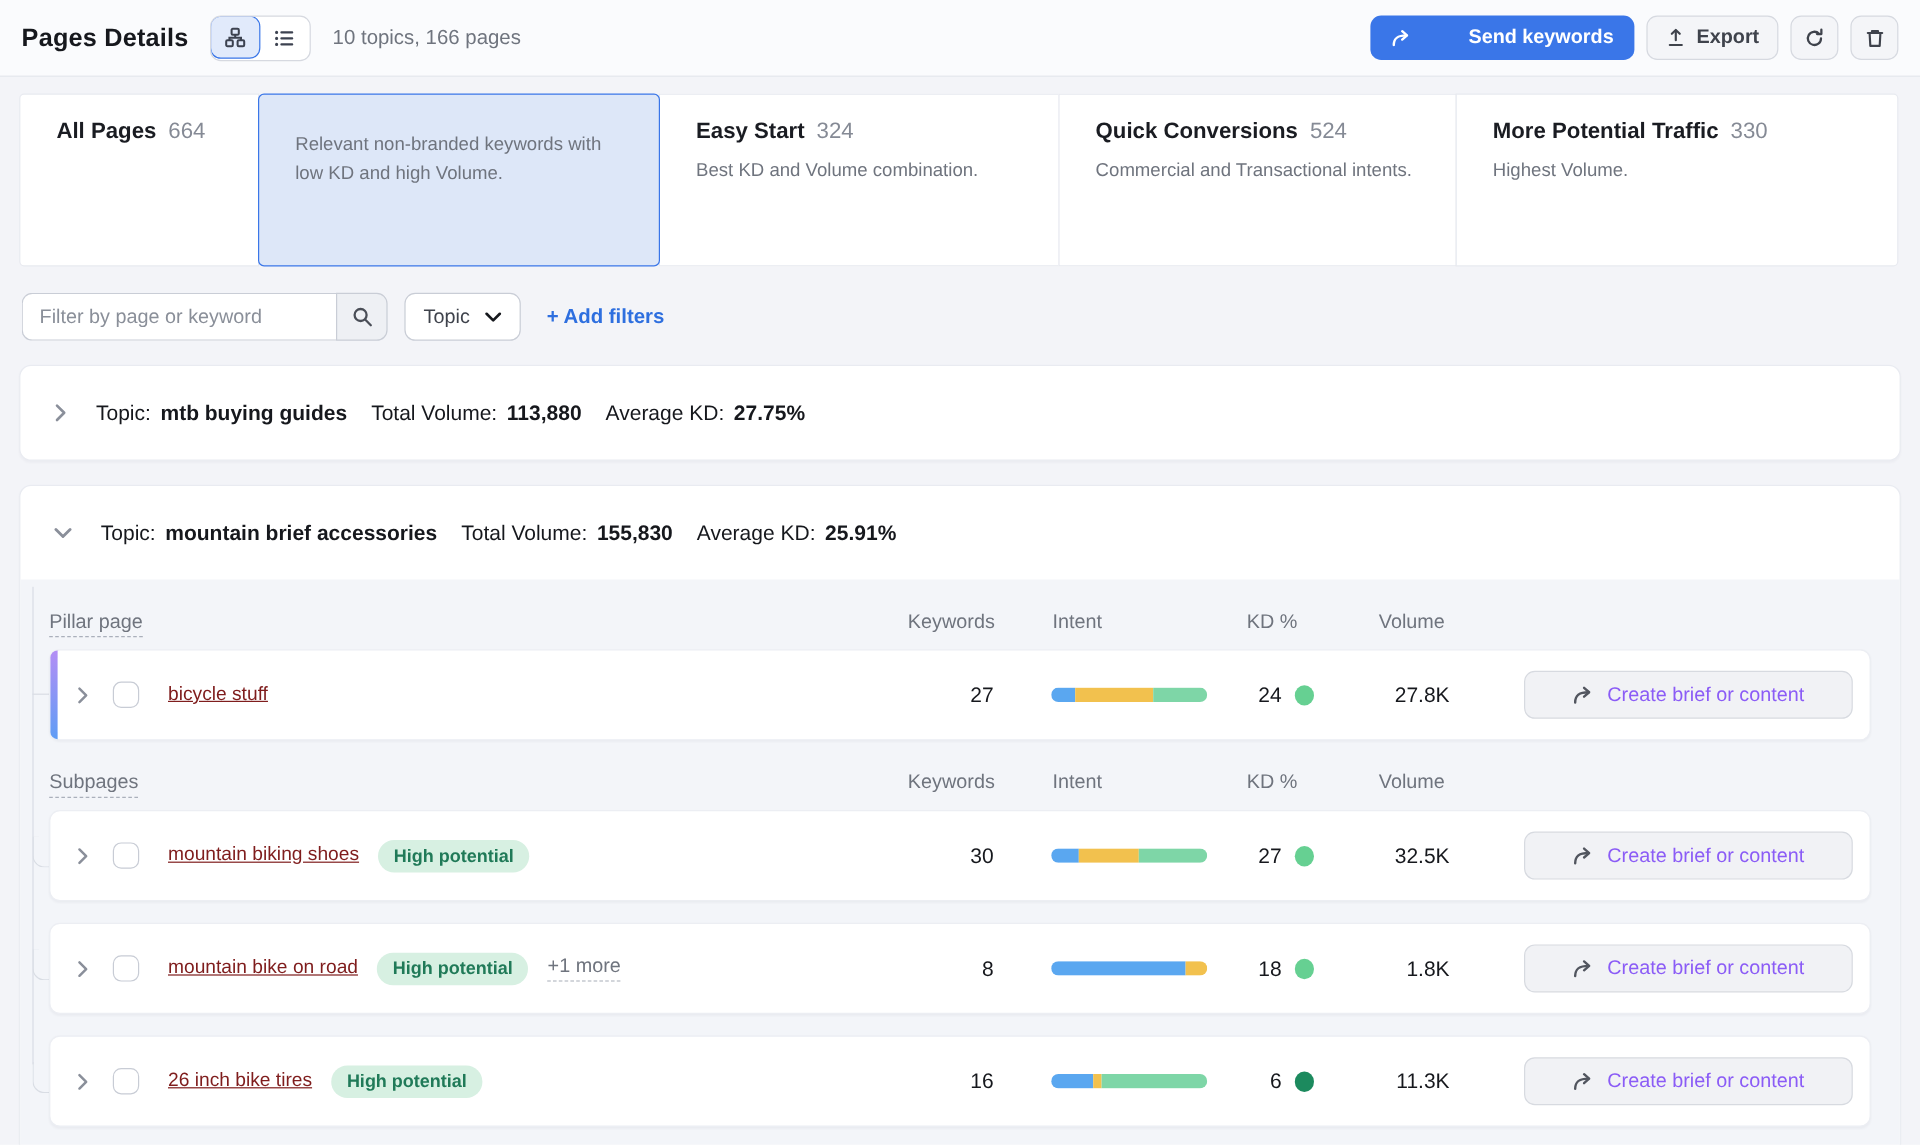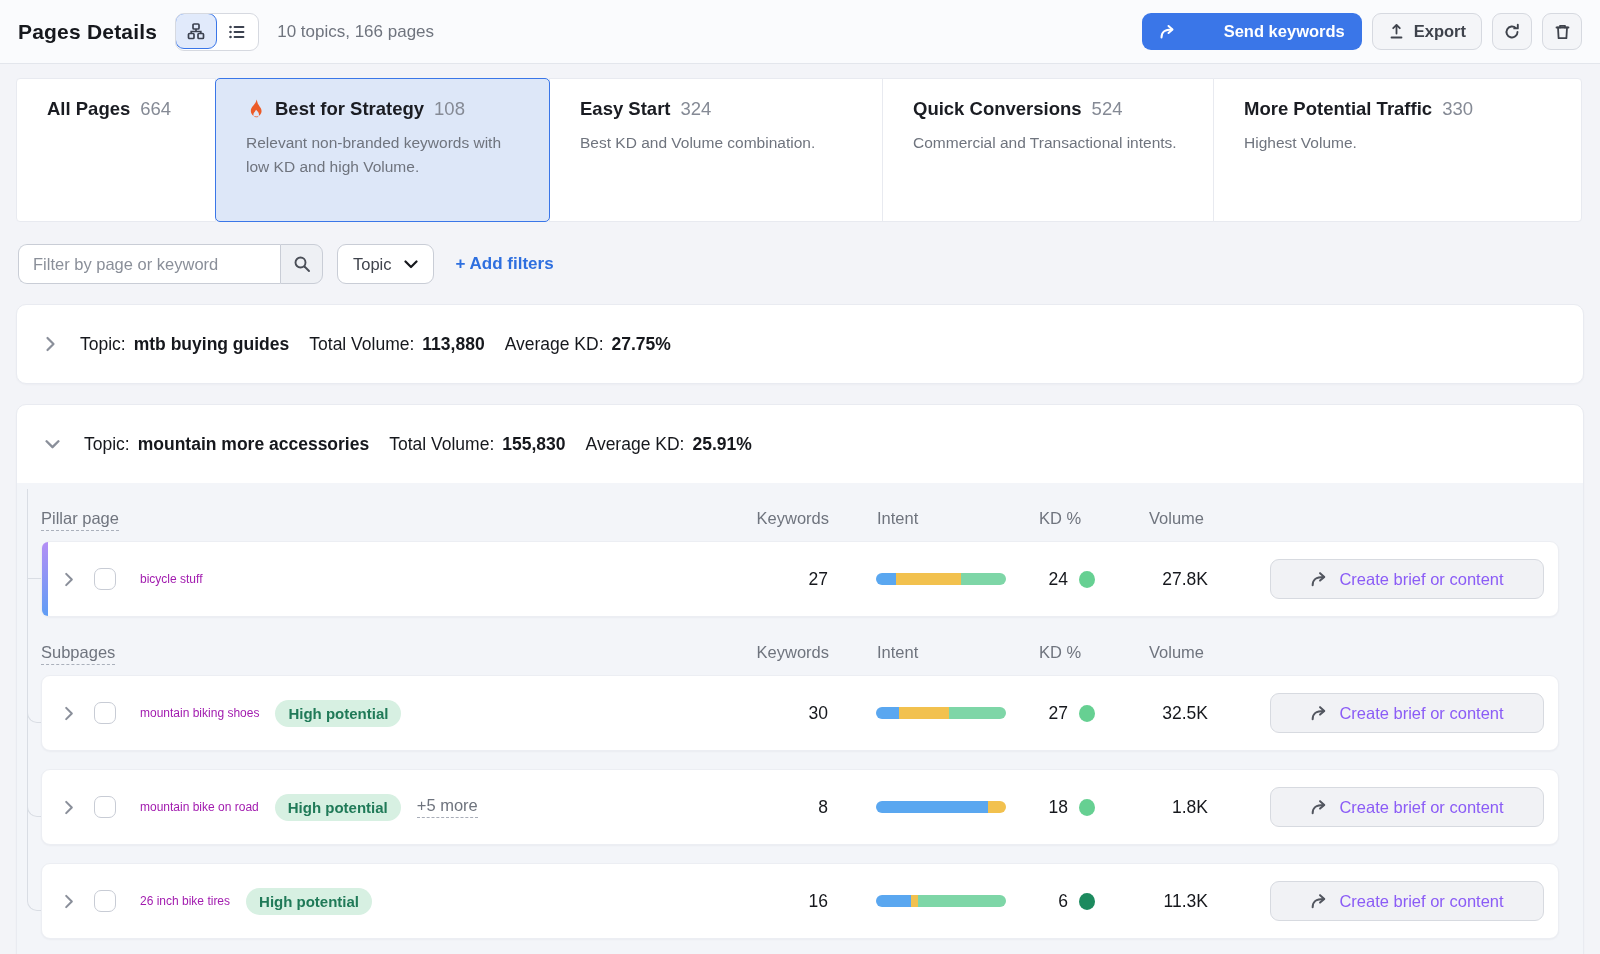--- a/index.html
+++ b/index.html
@@ -65,21 +65,21 @@
   .h-keywords { justify-self:end; }
   .h-intent { padding-left:48px; }
   .h-kd { padding-left:30px; }
   .h-volume { padding-left:20px; }
 
   .row-card { background:#fff; border:1px solid #eceef3; border-radius:9px; height:76px; box-shadow:0 1px 2px rgba(20,30,60,.04); position:relative; z-index:1; }
   .row-card + .row-card { margin-top:18px; }
   .name-cell { display:flex; align-items:center; padding-left:22px; }
   .row-chev { display:flex; cursor:pointer; }
   .checkbox { width:22px; height:22px; border:1.5px solid #c8ccd5; border-radius:7px; background:#fff; margin-left:20px; cursor:pointer; }
-  .row-name { margin-left:24px; font-size:12px; color:#a21caf; }
+  .row-name { margin-left:24px; font-size:16px; color:#7f1d1d;text-decoration:underline; }
   .badge { margin-left:16px; background:#d7f0e2; color:#207a58; font-size:15px; font-weight:600; padding:5px 13px; border-radius:14px; white-space:nowrap; }
   .more-link { margin-left:16px; font-size:16.5px; color:#6f747e; border-bottom:1.5px dashed #a8adb8; padding-bottom:2px; cursor:pointer; }
   .kw-cell { justify-self:end; font-size:17.5px; }
   .bar { width:130px; height:12px; border-radius:6px; overflow:hidden; display:flex; margin-left:48px; }
   .bar span { height:100%; display:block; }
   .kd-cell { display:flex; align-items:center; padding-left:0; }
   .kd-num { width:60px; text-align:right; font-size:17.5px; }
   .kd-dot { width:16px; height:17px; border-radius:50%; margin-left:11px; }
   .vol-cell { justify-self:end; padding-right:50px; font-size:17.5px; }
   .action-cell { justify-self:stretch; padding:0 14px 0 12px; }
@@ -165,29 +165,20 @@
 </div>
 
 <div class="tabs">
   <div class="tab t1">
     <div class="tab-head">
       <span class="tab-label">All Pages</span>
       <span class="tab-count">664</span>
     </div>
   </div>
   <div class="tab t2 selected">
-    <div class="tab-head">
-      <span>
-        <svg width="19" height="21" viewBox="0 0 16 18" fill="#ec5b28">
-          <path d="M8.6.4C9.4 4 4 6 4 10.4a4.6 4.6 0 0 0 9.2 0C13.2 7 10 5.6 9.6 2.6 9.4 1.6 9 0.8 8.6.4zM8.6 15.6a2.4 2.4 0 0 1-2.4-2.4c0-1.7 1.6-2.3 2.3-4 .8 1.1 2.5 2.4 2.5 4a2.4 2.4 0 0 1-2.4 2.4z" fill-rule="evenodd"></path>
-        </svg>
-      </span>
-      <span class="tab-label">Best for Strategy</span>
-      <span class="tab-count">108</span>
-    </div>
     <div class="tab-desc">Relevant non-branded keywords with low KD and high Volume.</div>
   </div>
   <div class="tab t3">
     <div class="tab-head">
       <span class="tab-label">Easy Start</span>
       <span class="tab-count">324</span>
     </div>
     <div class="tab-desc">Best KD and Volume combination.</div>
   </div>
   <div class="tab t4">
@@ -247,21 +238,21 @@
 </div>
 
 <div class="topic-card">
   <div class="topic-header">
     <span class="chev">
       <svg width="15" height="11" viewBox="0 0 14 9" fill="none" stroke="#8a8f9a" stroke-width="2.2" stroke-linecap="round" stroke-linejoin="round">
           <path d="m1.5 1.5 5.5 5.5 5.5-5.5"></path>
         </svg>
     </span>
     <span class="t-label">Topic:</span>
-    <span class="t-label t-bold v-gap">mountain more accessories</span>
+    <span class="t-label t-bold v-gap">mountain brief accessories</span>
     <span class="t-label t-gap">Total Volume:</span>
     <span class="t-label t-bold v-gap">155,830</span>
     <span class="t-label t-gap">Average KD:</span>
     <span class="t-label t-bold v-gap">25.91%</span>
   </div>
 
   <div class="topic-body">
 
     <div class="conn conn-v"></div>
     <div class="conn conn-stub"></div>
@@ -364,21 +355,21 @@
     <div class="grid row-card">
       <div class="name-cell">
         <span class="row-chev">
           <svg width="10" height="15" viewBox="0 0 10 16" fill="none" stroke="#8a8f9a" stroke-width="2.2" stroke-linecap="round" stroke-linejoin="round">
               <path d="m2 2 6 6-6 6"></path>
             </svg>
         </span>
         <span class="checkbox"></span>
         <span class="row-name">mountain bike on road</span>
         <span class="badge">High potential</span>
-        <span class="more-link">+5 more</span>
+        <span class="more-link">+1 more</span>
       </div>
       <div class="kw-cell">8</div>
       <div>
           <div class="bar">
             <span style="width: 86%; background: rgb(90, 167, 240);"></span>
             <span style="width: 14%; background: rgb(242, 193, 78);"></span>
           </div>
         </div>
       <div class="kd-cell">
         <span class="kd-num">18</span>

